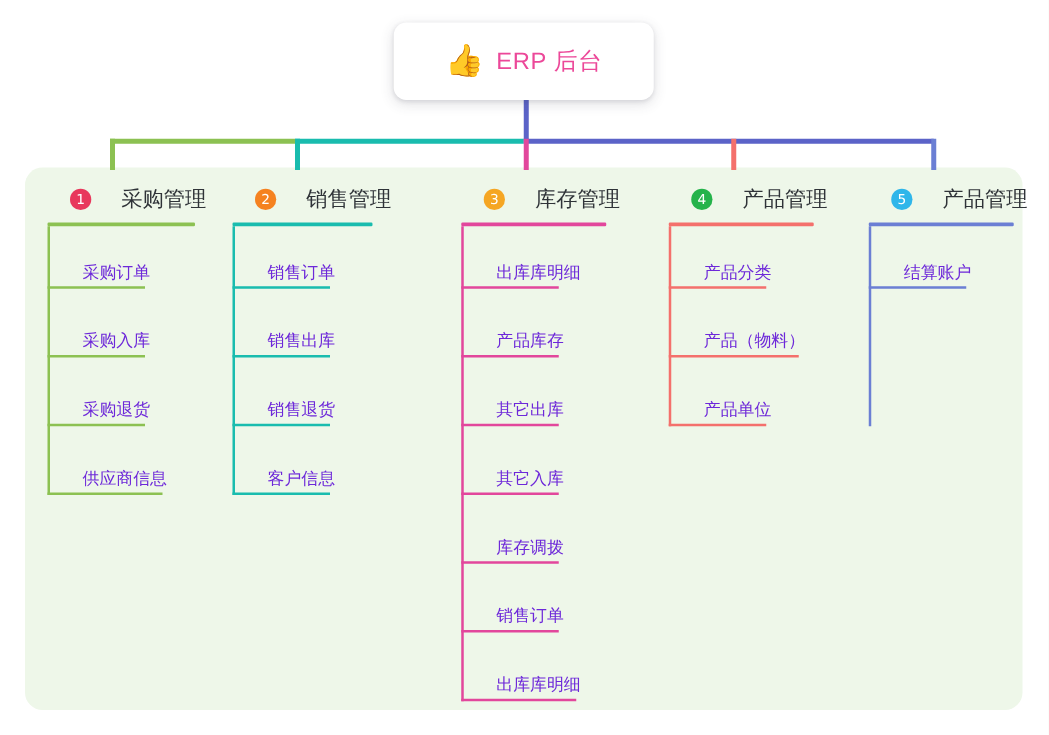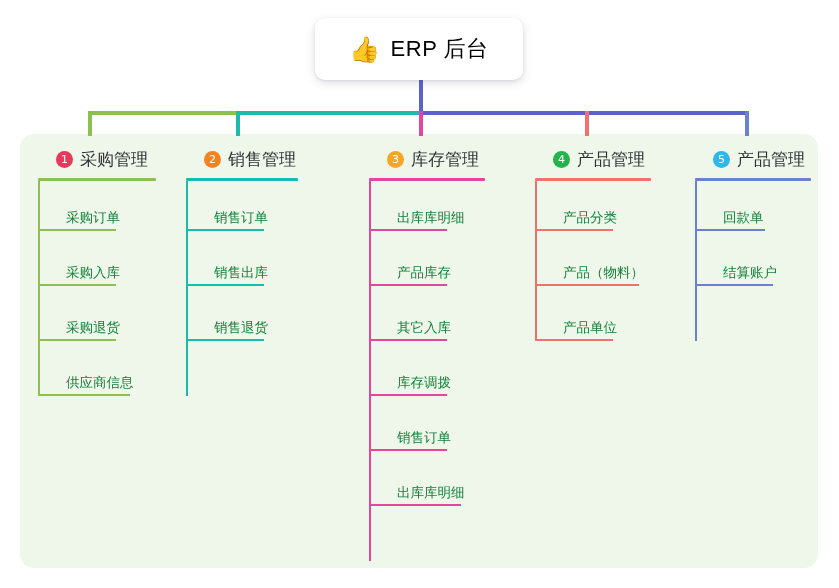--- a/index.html
+++ b/index.html
@@ -13,50 +13,50 @@
 
   
   #title-card{
     position:absolute;left:315px;top:18px;width:208px;height:62px;
     background:#ffffff;border-radius:10px;
     box-shadow:0 3px 10px rgba(60,60,80,.16),0 1px 3px rgba(60,60,80,.10);
     display:flex;align-items:center;justify-content:center;gap:10px;
     z-index:6;
   }
   #title-card .thumb{font-size:25px;line-height:1;}
-  #title-card .ttl{font-size:22px;color:#000000;letter-spacing:.5px;}
+  #title-card .ttl{font-size:19px;color:#ec4899;letter-spacing:.5px;}
 
   
   #panel{
     position:absolute;left:20px;top:134px;width:798px;height:434px;
     background:#eef7e9;border-radius:14px;
   }
 
   
   .ln{position:absolute;}
   .vstem{width:4px;}
   .hbar{height:4px;}
 
   
   .col{position:absolute;top:146px;}
   .col-head{display:flex;align-items:center;gap:7px;height:26px;padding-left:18px;}
   .badge{
     width:17px;height:17px;border-radius:50%;
     color:#fff;font-size:11px;line-height:17px;text-align:center;
     font-family:"DejaVu Sans",sans-serif;flex:0 0 auto;
   }
-  .col-title{font-size:17px;color:#2f3338;white-space:nowrap;}
+  .col-title{font-size:17px;color:#2f3338;white-space:nowrap;margin-left:17px;}
   .head-rule{height:3px;margin-top:6px;border-radius:1px;}
 
   .items{position:relative;margin-top:0;}
   .spine{position:absolute;left:0;top:0;width:2px;}
   .item{position:relative;height:55px;}
   .item-label{
     position:absolute;left:28px;bottom:9px;
-    font-size:13.5px;color:#15803d;white-space:nowrap;
+    font-size:13.5px;color:#6d28d9;white-space:nowrap;
   }
   .item-rule{position:absolute;left:0;bottom:5px;height:2px;}
 </style>
 </head>
 <body>
 
 <div id="stage">
 
   <div id="panel"></div>
 
@@ -116,40 +116,48 @@
          <span class="item-label">销售订单</span>
        </div>
           <div class="item">
          <div class="item-rule" style="width:78px;background:#19bcae;"></div>
          <span class="item-label">销售出库</span>
        </div>
           <div class="item">
          <div class="item-rule" style="width:78px;background:#19bcae;"></div>
          <span class="item-label">销售退货</span>
        </div>
+          <div class="item">
+         <div class="item-rule" style="width:78px;background:#19bcae;"></div>
+         <span class="item-label">客户信息</span>
+       </div>
          </div>
        </div>
       <div class="col" style="left:369px;">
          <div class="col-head">
            <span class="badge" style="background:#f5a623;">3</span>
            <span class="col-title">库存管理</span>
          </div>
          <div class="head-rule" style="width:116px;background:#e2479c;"></div>
          <div class="items">
            <div class="spine" style="height:380px;background:#e2479c;"></div>
            <div class="item">
          <div class="item-rule" style="width:78px;background:#e2479c;"></div>
          <span class="item-label">出库库明细</span>
        </div>
           <div class="item">
          <div class="item-rule" style="width:78px;background:#e2479c;"></div>
          <span class="item-label">产品库存</span>
        </div>
           <div class="item">
          <div class="item-rule" style="width:78px;background:#e2479c;"></div>
+         <span class="item-label">其它出库</span>
+       </div>
+          <div class="item">
+         <div class="item-rule" style="width:78px;background:#e2479c;"></div>
          <span class="item-label">其它入库</span>
        </div>
           <div class="item">
          <div class="item-rule" style="width:78px;background:#e2479c;"></div>
          <span class="item-label">库存调拨</span>
        </div>
           <div class="item">
          <div class="item-rule" style="width:78px;background:#e2479c;"></div>
          <span class="item-label">销售订单</span>
        </div>
@@ -182,24 +190,20 @@
          </div>
        </div>
       <div class="col" style="left:695px;">
          <div class="col-head">
            <span class="badge" style="background:#2fb6ea;">5</span>
            <span class="col-title">产品管理</span>
          </div>
          <div class="head-rule" style="width:116px;background:#6b7fd4;"></div>
          <div class="items">
            <div class="spine" style="height:160px;background:#6b7fd4;"></div>
-           <div class="item">
-         <div class="item-rule" style="width:70px;background:#6b7fd4;"></div>
-         <span class="item-label">回款单</span>
-       </div>
           <div class="item">
          <div class="item-rule" style="width:78px;background:#6b7fd4;"></div>
          <span class="item-label">结算账户</span>
        </div>
          </div>
        </div>
     </div>
 
 </div>
 

